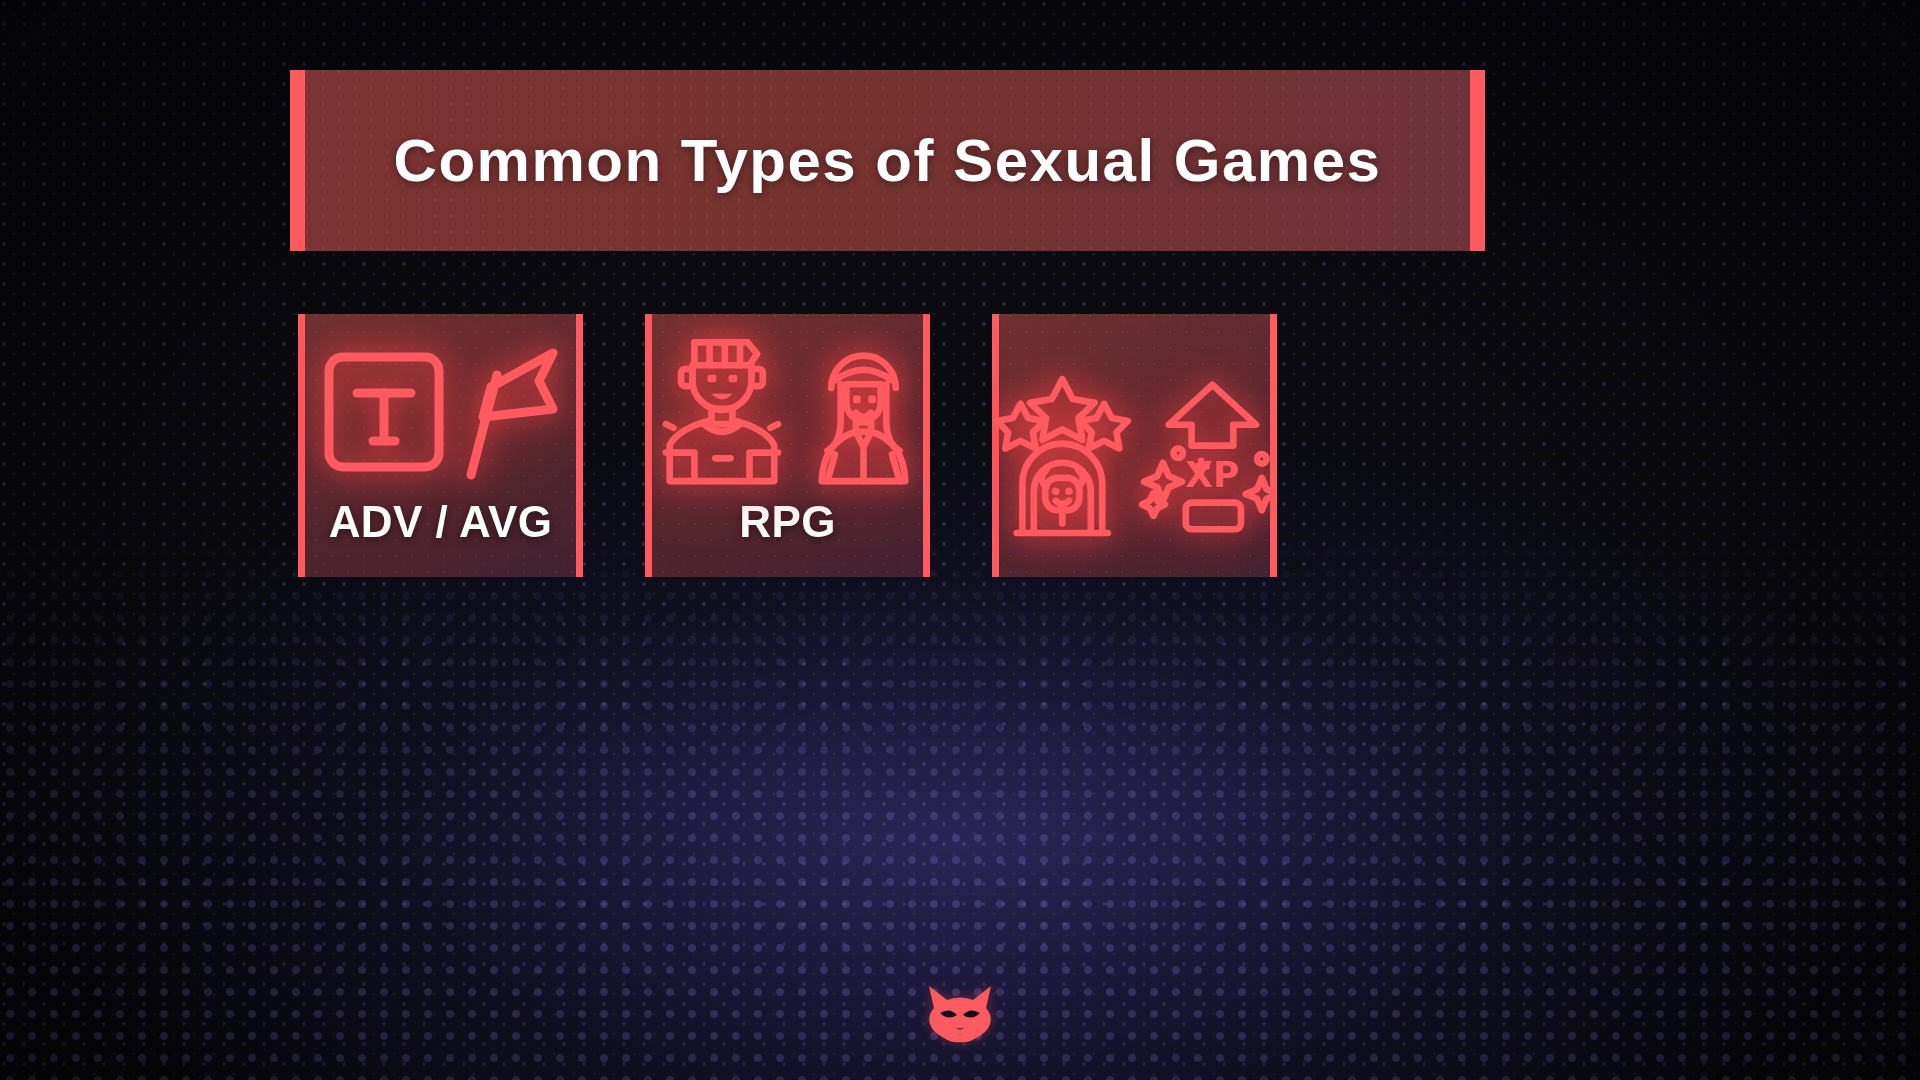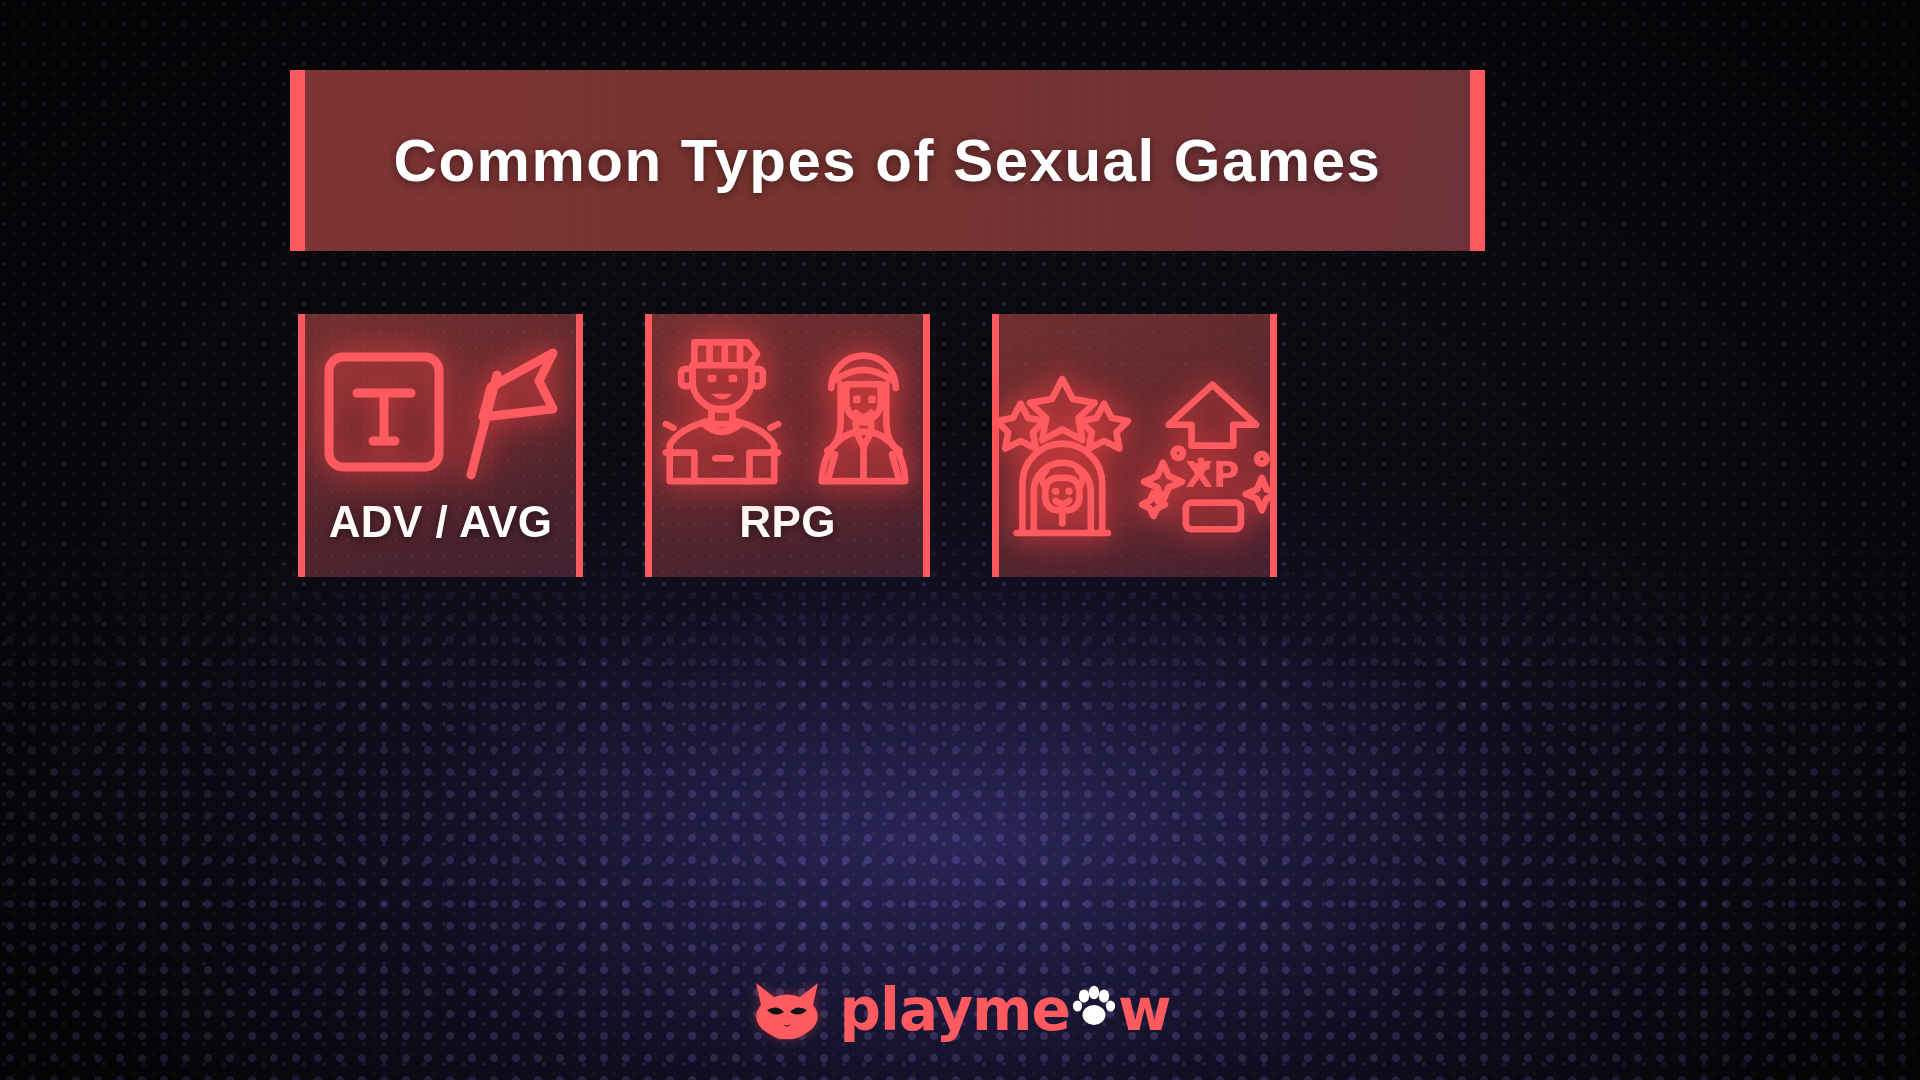--- a/index.html
+++ b/index.html
@@ -233,26 +233,13 @@
 
 <div class="footer">
 
   <svg class="logo-mark" width="74" height="62" viewBox="0 0 74 62">
     <path d="M6 4 L24 18 Q37 13 50 18 L68 4 L63 26 Q73 38 62 50 Q47 62 37 60 Q27 62 12 50 Q1 38 11 26 Z" fill="#ff5a5f"></path>
     <path d="M17 31 q10 -6 17 2 q-9 6 -17 -2 Z" fill="#141018"></path>
     <path d="M57 31 q-10 -6 -17 2 q9 6 17 -2 Z" fill="#141018"></path>
     <path d="M33 45 q4 5 8 0 q-4 3 -8 0 Z" fill="#141018"></path>
   </svg>
 
-  <div class="logo-word">
-    <span>play</span>
-      <span>me</span>
-      <svg class="logo-paw" width="46" height="46" viewBox="0 0 46 46">
-      <ellipse cx="13" cy="12" rx="5.2" ry="6.6" fill="#ffffff"></ellipse>
-      <ellipse cx="23" cy="8.5" rx="5.2" ry="6.8" fill="#ffffff"></ellipse>
-      <ellipse cx="33" cy="12" rx="5.2" ry="6.6" fill="#ffffff"></ellipse>
-      <ellipse cx="39.5" cy="22" rx="4.6" ry="5.6" fill="#ffffff"></ellipse>
-      <ellipse cx="6.5" cy="22" rx="4.6" ry="5.6" fill="#ffffff"></ellipse>
-      <ellipse cx="23" cy="31" rx="11.5" ry="10" fill="#ffffff"></ellipse>
-    </svg>
-      <span>w</span>
-  </div>
 </div>
 
 </body></html>

